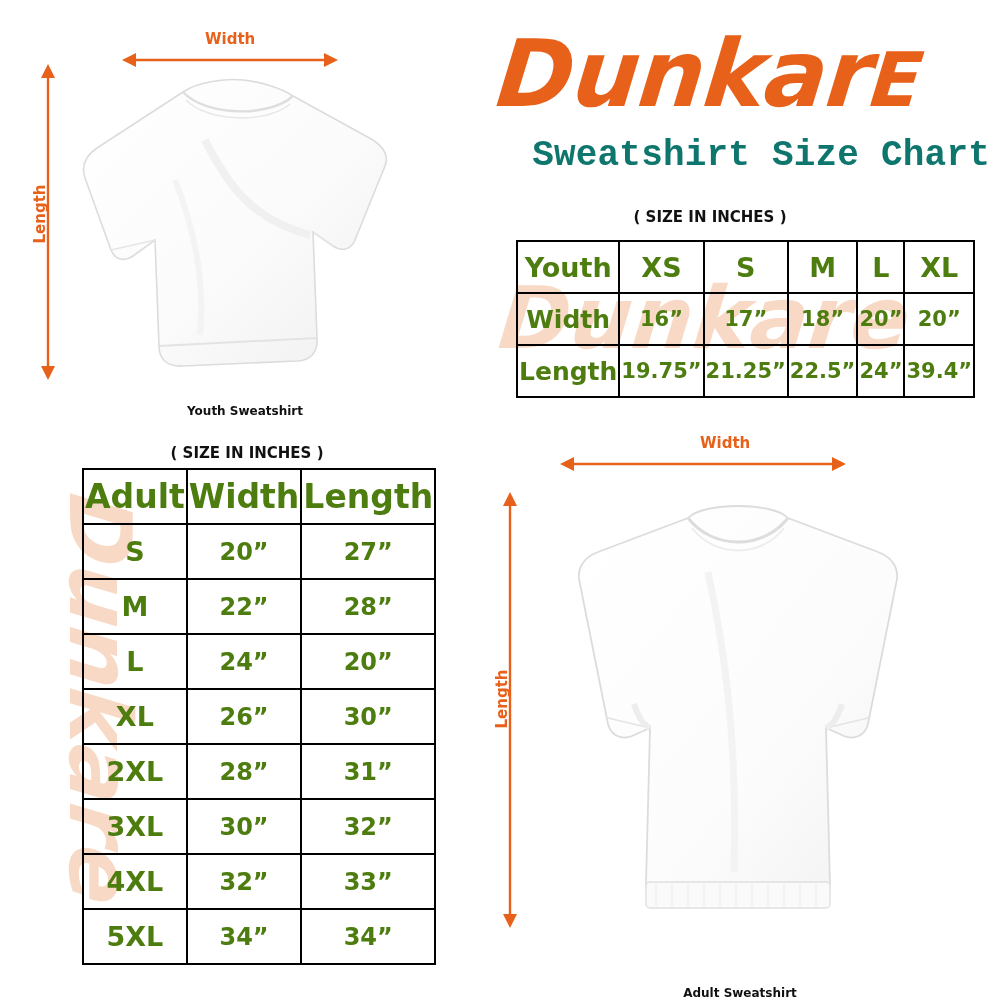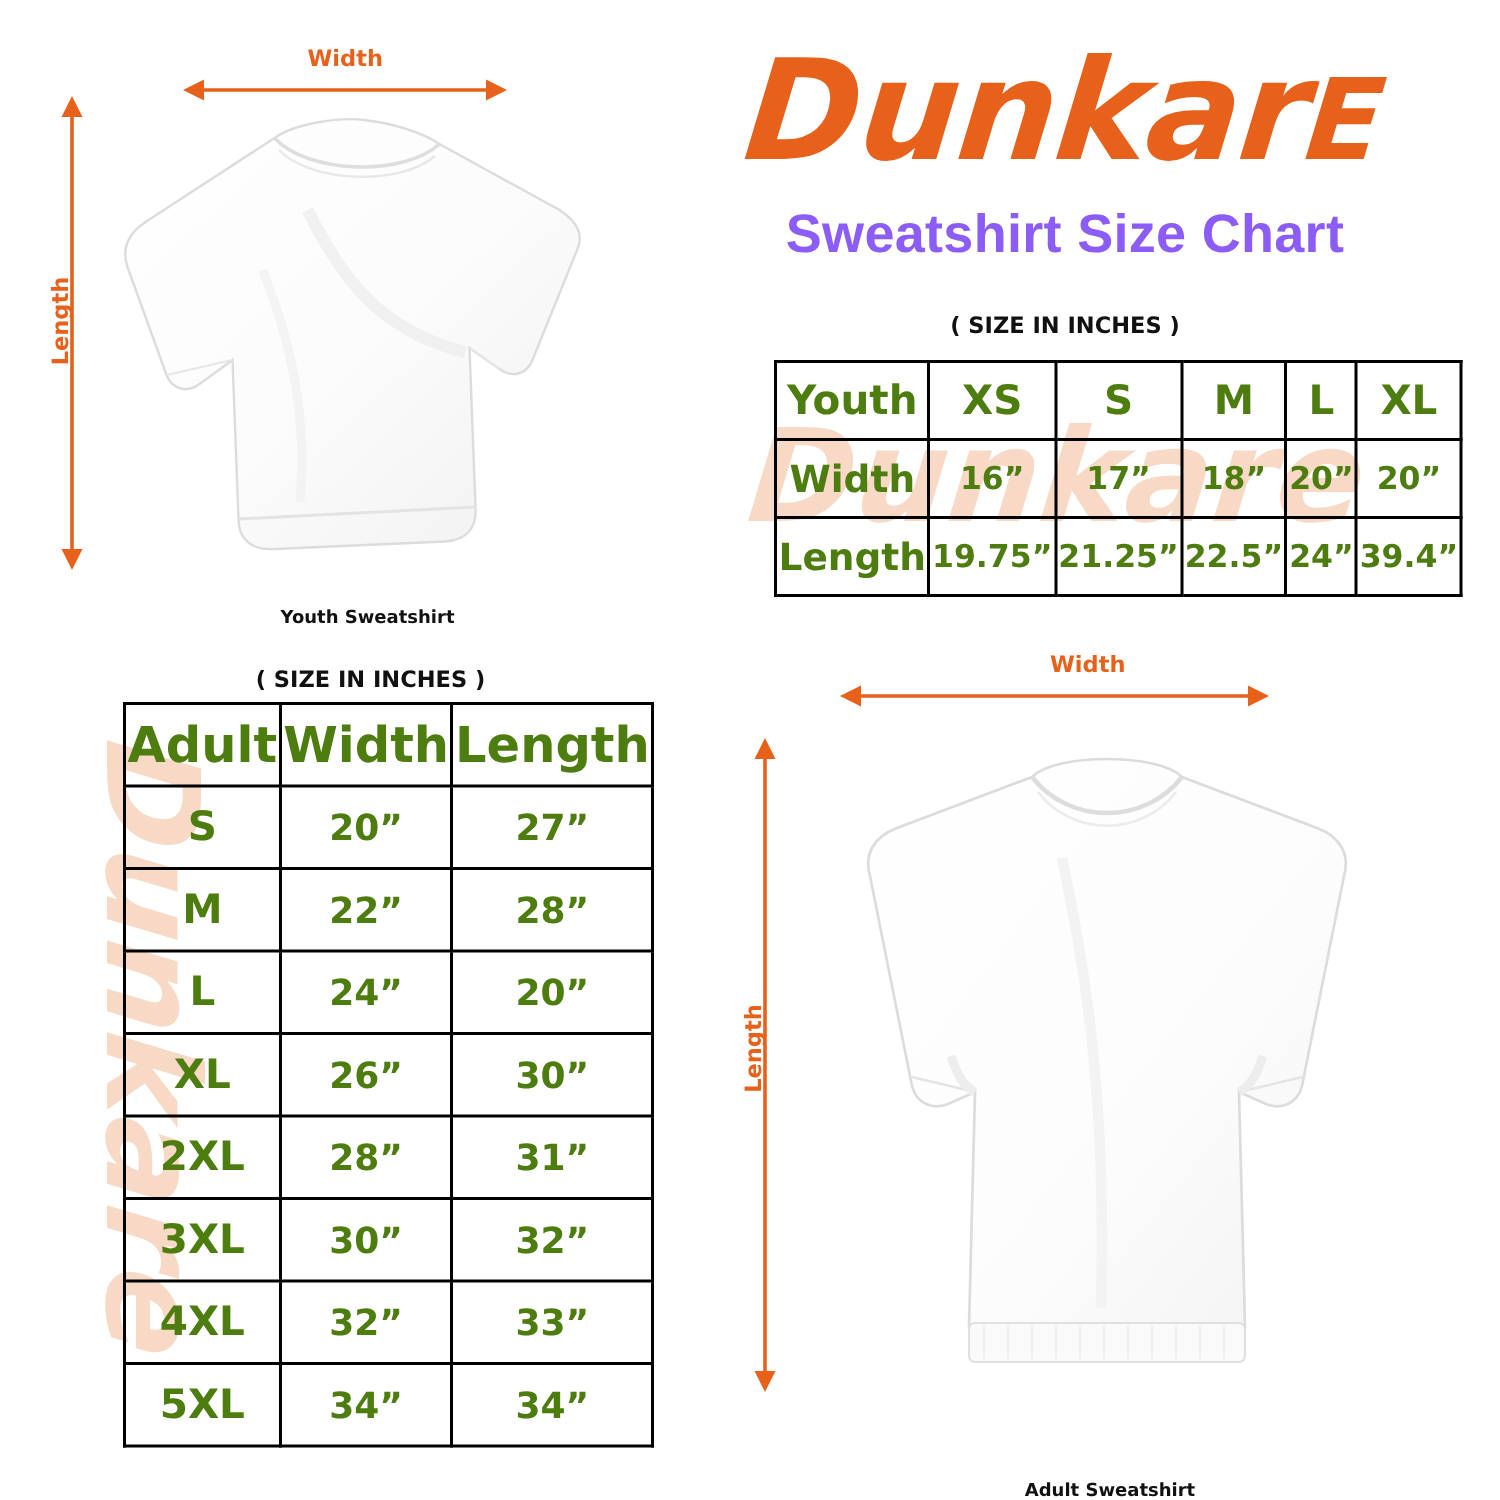--- a/index.html
+++ b/index.html
@@ -35,25 +35,26 @@
     font-weight: bold;
     font-size: 93px;
     line-height: 1;
     color: #e8611a;
     letter-spacing: -1px;
     transform: skewX(-6deg);
   }
   .brand .cap-last { font-size: 75px; }
   .subtitle {
     margin-top: 14px;
-    font-family: Liberation Sans, sans-serif;
+    font-family: Liberation Mono, monospace;
     font-weight: bold;
     font-size: 36px;
-    color: #8b5cf6;
+    color: #0f766e;
     letter-spacing: 0.2px;
+    text-align: right;
   }
   .size-note-right {
     position: absolute;
     left: 430px;
     top: 208px;
     width: 560px;
     text-align: center;
     font-family: "DejaVu Sans", sans-serif;
     font-weight: bold;
     font-size: 15px;

